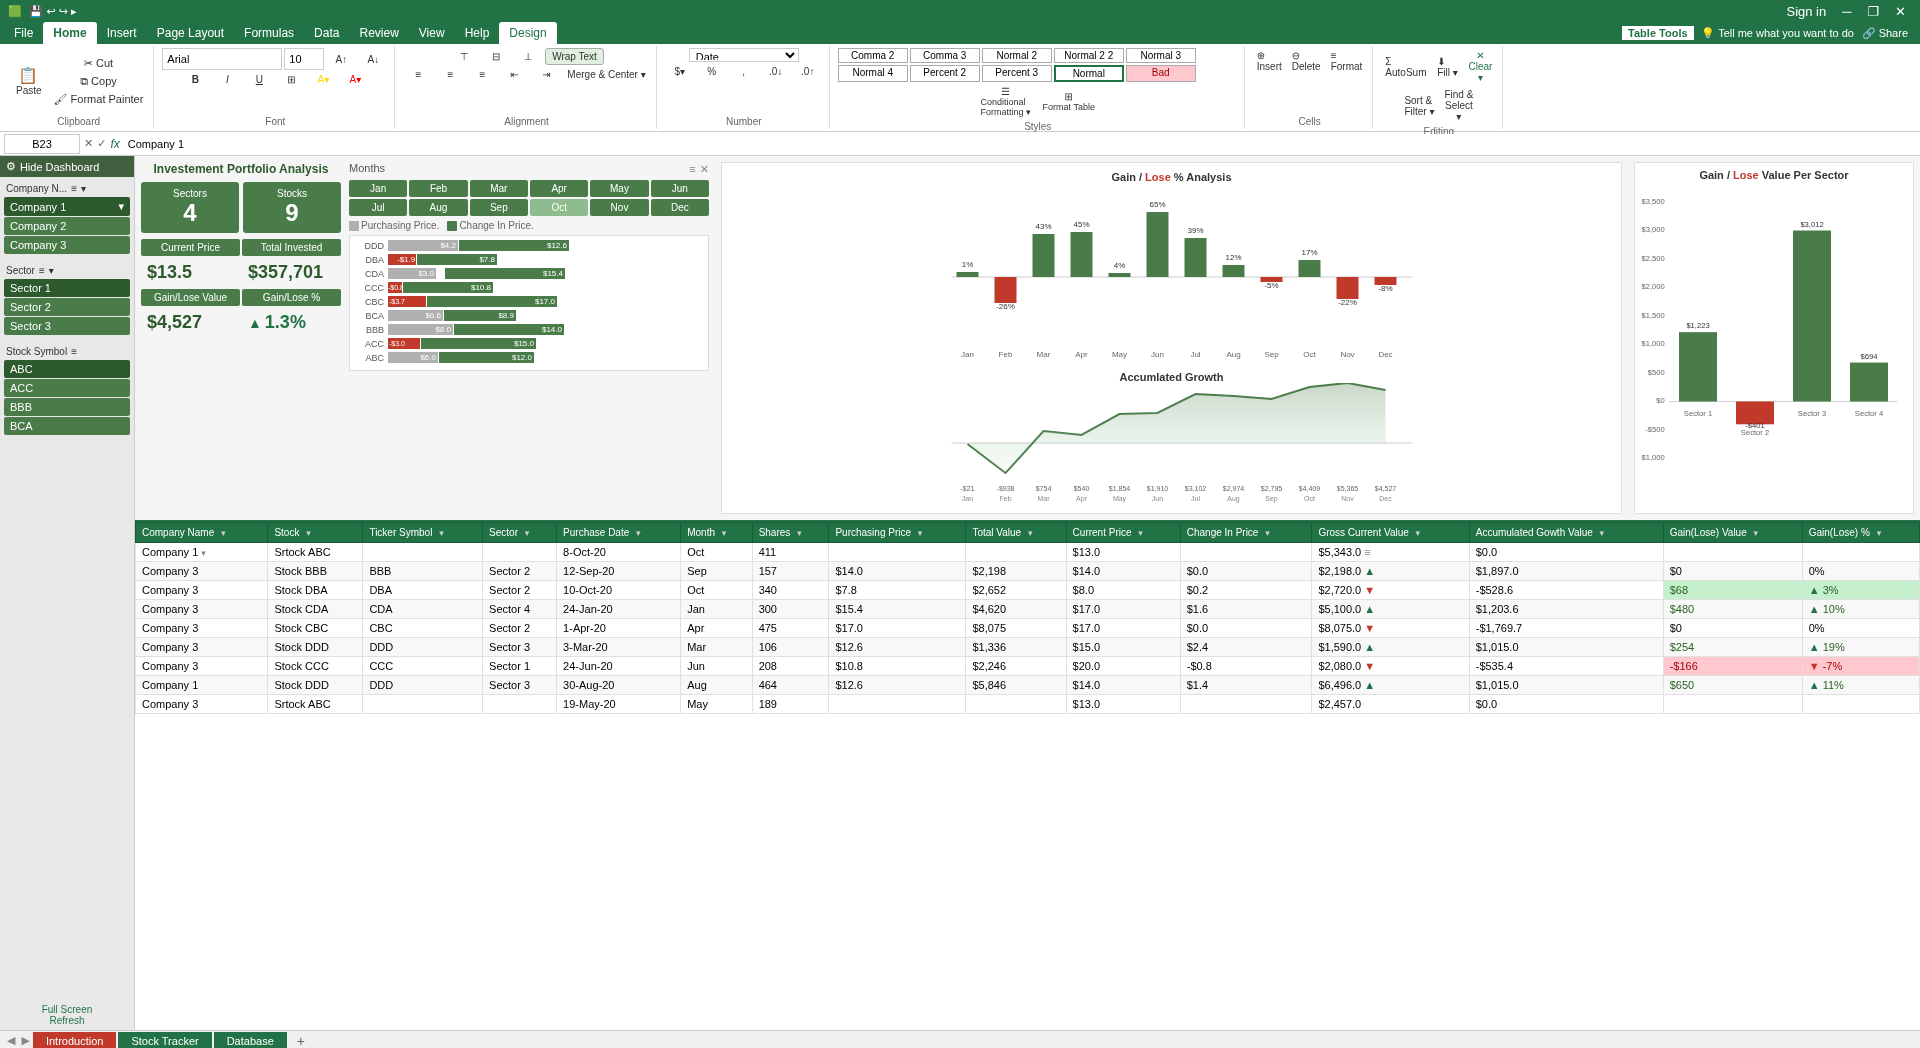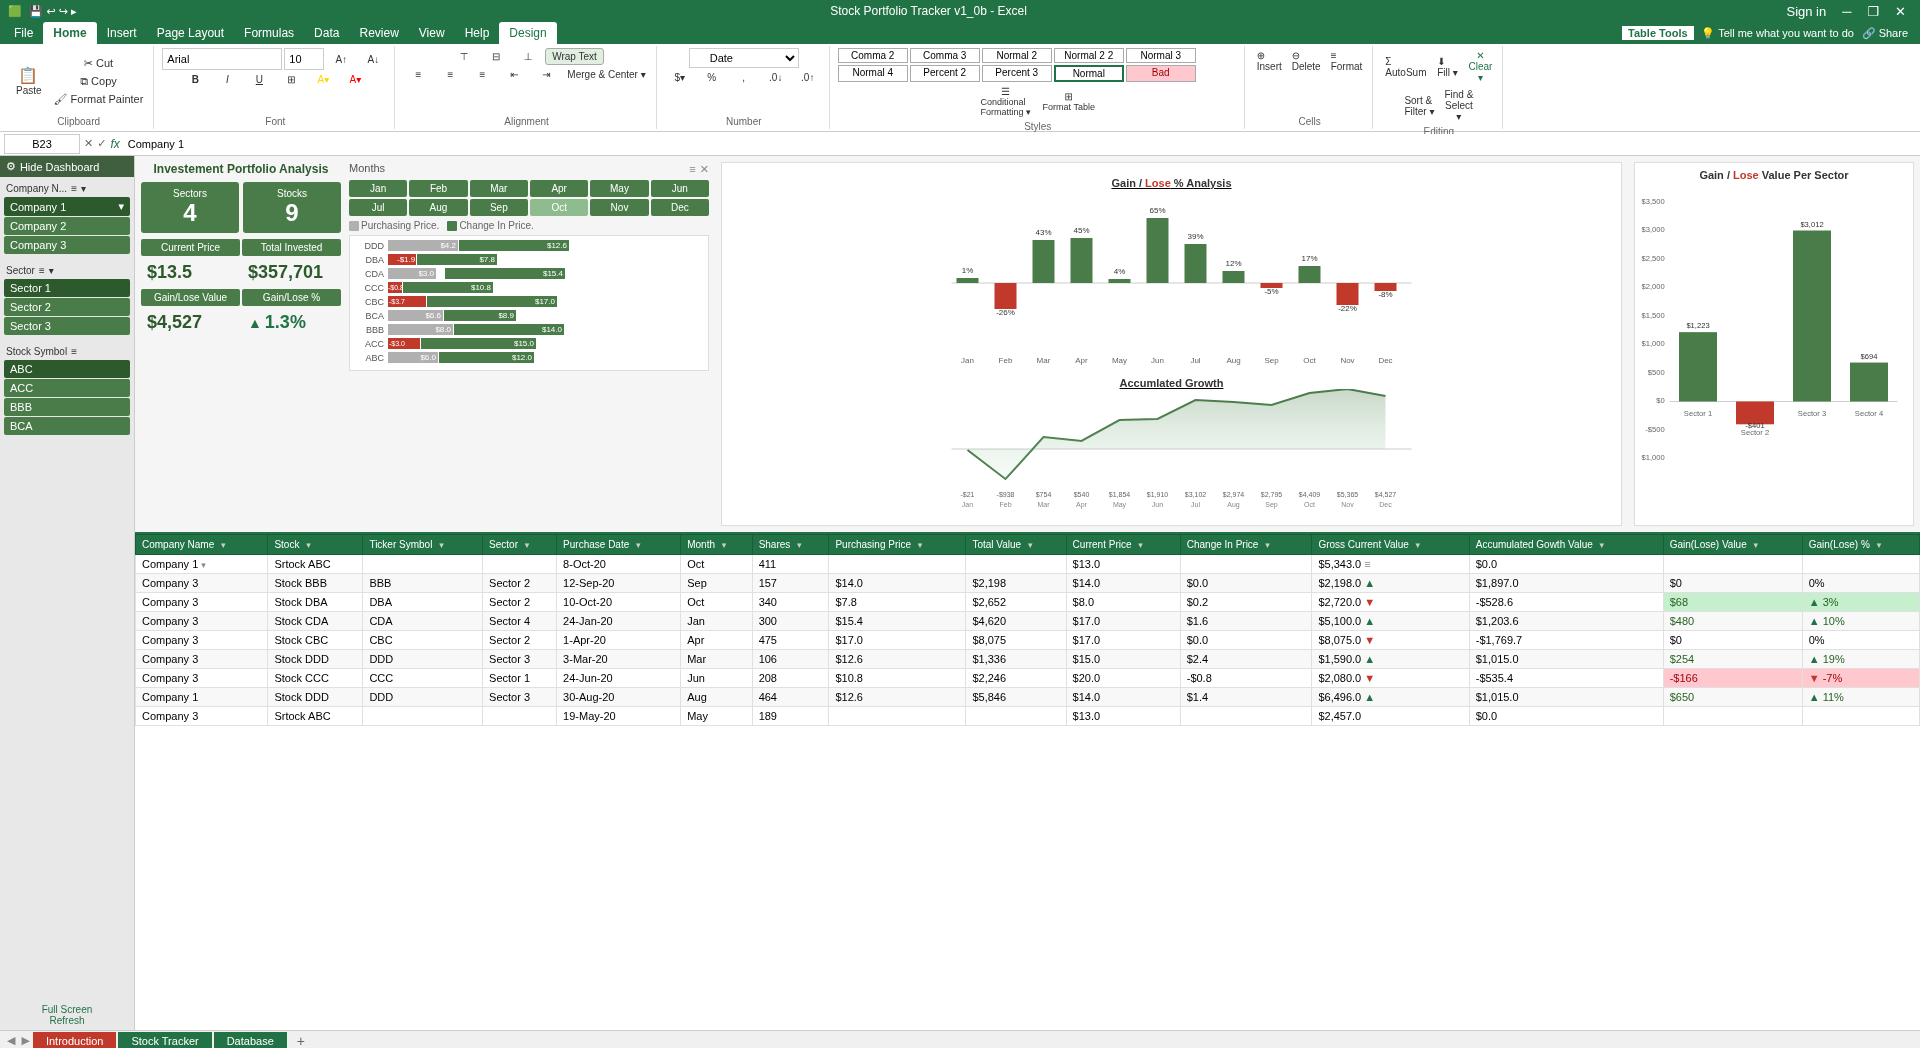--- a/index.html
+++ b/index.html
@@ -23,21 +23,21 @@
     .ribbon-group-label { font-size: 10px; color: #666; margin-top: auto; padding-top: 2px; text-align: center; }
     .ribbon-row { display: flex; gap: 2px; align-items: center; }
 
     .rb-btn { display: flex; flex-direction: column; align-items: center; justify-content: center; padding: 2px 4px; cursor: pointer; border-radius: 3px; font-size: 10px; color: #333; min-width: 30px; }
     .rb-btn .icon { font-size: 16px; }
     .rb-btn-large { flex-direction: column; height: 66px; padding: 4px 6px; }
 
     .font-combo { border: 1px solid #ccc; height: 22px; font-size: 11px; padding: 1px 4px; width: 130px; }
     .font-size-combo { border: 1px solid #ccc; height: 22px; font-size: 11px; padding: 1px 4px; width: 40px; }
 
-    .format-dropdown { border: 1px solid #ccc; height: 20px; font-size: 11px; padding: 1px 16px; width: 110px; background: white; }
+    .format-dropdown { border: 1px solid #ccc; height: 14px; font-size: 11px; padding: 1px 2px; width: 110px; background: white; }
 
     
     .formula-bar { background: white; border-bottom: 1px solid #ccc; display: flex; align-items: center; height: 24px; padding: 0 4px; gap: 4px; }
     .name-box { border: 1px solid #ccc; width: 76px; height: 20px; font-size: 11px; padding: 1px 4px; text-align: center; }
     .formula-input { flex: 1; height: 20px; border: none; font-size: 11px; padding: 1px 4px; outline: none; }
 
     
     .main-area { display: flex; height: calc(1048px - 22px - 88px - 24px - 22px - 20px); }
 
     
@@ -107,21 +107,20 @@
     svg text { font-family: Arial, sans-serif; }
   </style>
 </head>
 <body>
 
 <div class="title-bar">
   <div class="title-bar-left">
     <span>🟩</span>
     <span>💾 ↩ ↪ ▸</span>
   </div>
-  <div class="title-bar-center">Stock Portfolio Tracker v1_0b - Excel</div>
   <div class="title-bar-right">
     <span class="title-btn">Sign in</span>
     <span class="title-btn">─</span>
     <span class="title-btn">❐</span>
     <span class="title-btn">✕</span>
   </div>
 </div>
 
 <div class="ribbon">
   <div style="display:flex; align-items:center; justify-content:space-between;">
@@ -484,21 +483,21 @@
                   <span style="font-size:8px; color:white;">$6.0</span>
                 </div>
               <div style="width:95px; background:#4a7c4a; height:11px; display:flex; align-items:center; justify-content:flex-end; padding-right:2px;">
                   <span style="font-size:8px; color:white;">$12.0</span>
                 </div>
             </div>
           </div>
         </div>
       </div>
 
-      <div style="flex:1; background:white; border:1px solid #ddd; margin:0 4px; padding:14px;text-decoration:underline;">
+      <div style="flex:1; background:white; border:1px solid #ddd; margin:0 4px; padding:8px;">
         <div class="chart-title">Gain / <span class="lose">Lose</span> % Analysis</div>
         <svg width="100%" height="180" viewBox="0 0 500 180">
 
           <line x1="30" y1="90" x2="490" y2="90" stroke="#ccc" stroke-width="1"></line>
 
           <rect x="35" y="85" width="22" height="5" fill="#4a7c4a"></rect>
           <text x="46" y="80" text-anchor="middle" font-size="8" fill="#333">1%</text>
 
           <rect x="73" y="90" width="22" height="26" fill="#c0392b"></rect>
           <text x="84" y="122" text-anchor="middle" font-size="8" fill="#333">-26%</text>

